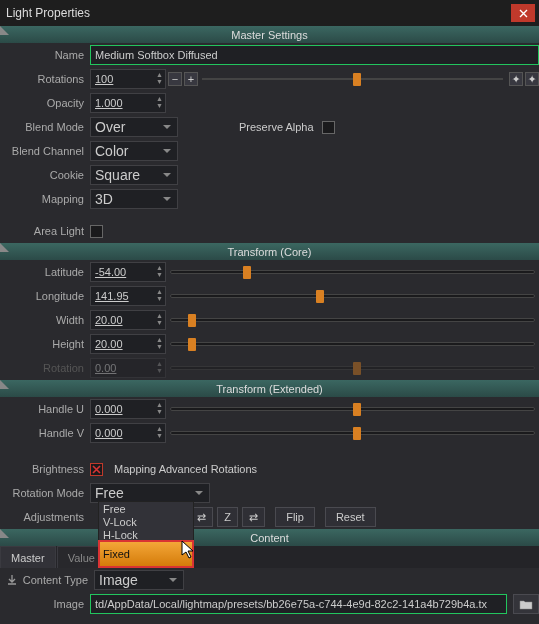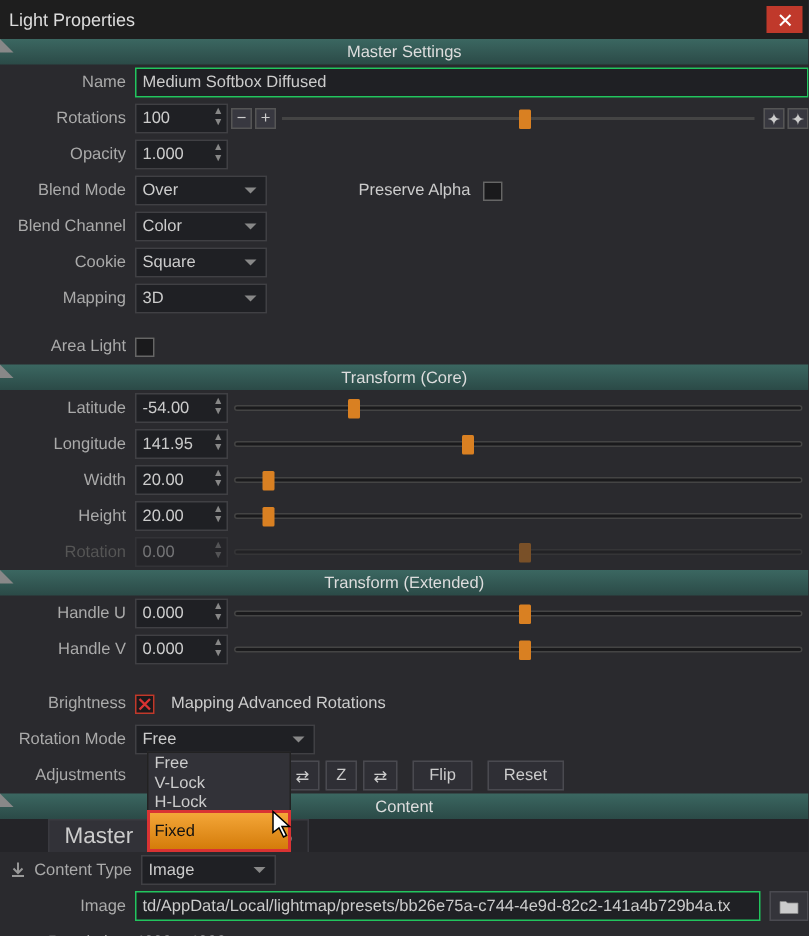--- a/index.html
+++ b/index.html
@@ -7,37 +7,37 @@
 .title-bar { background:#1e1e1e; height:26px; display:flex; align-items:center; padding:0 4px; }
 .title-bar .title { color:#ddd; flex:1; font-size:12px; padding-left:2px;}
 .close-btn { width:24px; height:18px; background:#c0392b; color:#fff; display:flex; align-items:center; justify-content:center; font-size:11px; cursor:pointer; }
 .section-header { background:linear-gradient(#3b6761,#2b4a47); color:#ddd; height:17px; display:flex; align-items:center; font-size:11px; position:relative; }
 .section-header .tri { width:0;height:0;border-left:9px solid #888;border-top:9px solid transparent; border-bottom:0; margin-right:4px; position:absolute; left:0; top:0;}
 .section-header .txt { width:100%; text-align:center; }
 .row { display:flex; align-items:center; height:24px; padding:0 0; }
 .lbl { width:90px; text-align:right; padding-right:6px; color:#aaa; font-size:11px; }
 .lbl.dim { color:#555; }
 .textbox { flex:1; height:20px; background:#1f2024; border:1px solid #22c55e; color:#ccc; padding:0 4px; font-size:11px; }
-.spinbox { width:62px; height:20px; background:#1f2024; border:1px solid #404044; color:#ccc; padding:0 4px; font-size:11px; position:relative; display:flex; align-items:center;}
+.spinbox { width:76px; height:20px; background:#1f2024; border:1px solid #404044; color:#ccc; padding:0 4px; font-size:11px; position:relative; display:flex; align-items:center;text-decoration:underline;}
 .spinbox .arrows { position:absolute; right:2px; top:1px; display:flex; flex-direction:column; font-size:7px; line-height:7px; color:#888;}
-.dropdown { width:88px; height:20px; background:#1f2024; border:1px solid #404044; color:#ccc; padding:0 4px; font-size:11px; display:flex; align-items:center; position:relative;text-align:right;}
+.dropdown { width:88px; height:20px; background:#1f2024; border:1px solid #404044; color:#ccc; padding:0 4px; font-size:14px; display:flex; align-items:center; position:relative;text-align:right;}
 .dropdown .dd-arrow { position:absolute; right:6px; width:0;height:0;border-left:4px solid transparent;border-right:4px solid transparent;border-top:4px solid #888;}
 .slider-track { flex:1; height:20px; position:relative; margin:0 4px; }
 .slider-track .rail { position:absolute; top:9px; left:0; right:0; height:2px; background:#444;}
 .slider-track .rail.groove { height:4px; top:8px; background:#1a1a1c; border:1px solid #444; border-radius:2px;}
 .slider-track .thumb { position:absolute; top:4px; width:8px; height:13px; background:#d98022; border-radius:1px;}
 .mini-btn { width:14px; height:14px; background:#383840; border:1px solid #555; color:#ccc; display:flex; align-items:center; justify-content:center; font-size:11px; margin-left:2px; cursor:pointer;}
 .chk { width:13px; height:13px; border:1px solid #666; background:#1a1a1c; display:inline-flex; align-items:center; justify-content:center;}
 .chk.red { border-color:#c0392b; }
 .chk.red svg { width:9px;height:9px; }
 .inline-lbl { margin-left:11px; color:#ccc; font-size:11px;}
 .btn { height:20px; padding:0 10px; background:#2f2f35; border:1px solid #4a4a50; color:#ccc; font-size:11px; display:flex; align-items:center; cursor:pointer; margin-right:4px;}
 .btn.small { padding:0 6px;}
 .tabs { display:flex; height:22px; background:#242428; }
-.tab { padding:0 10px; display:flex; align-items:center; border:1px solid #3a3a40; border-bottom:none; background:#323238; color:#ccc; font-size:15px; margin-right:1px; cursor:pointer;margin-left:32px;}
+.tab { padding:0 10px; display:flex; align-items:center; border:1px solid #3a3a40; border-bottom:none; background:#323238; color:#ccc; font-size:11px; margin-right:1px; cursor:pointer;}
 .tab.inactive { background:#28282c; color:#888;}
 .dl-icon { width:16px;height:16px; margin-left:4px; display:flex; align-items:center; justify-content:center; color:#888;}
 .dropdown-menu { position:absolute; background:#323238; border:1px solid #222; z-index:10; width:96px; }
 .dropdown-menu .opt { height:13px; padding:0 4px; font-size:11px; color:#ccc; display:flex; align-items:center;}
 .dropdown-menu .opt.hl { background:linear-gradient(#f5a83a,#d37a08); color:#111; outline:2px solid #d93333; outline-offset:-1px; height:26px;}
 .folder-btn { width:26px; height:20px; background:#34343a; border:1px solid #4a4a50; display:flex; align-items:center; justify-content:center; cursor:pointer;}
 .cursor-img { position:absolute; pointer-events:none; z-index:20; }
 </style>
 </head>
 <body>

